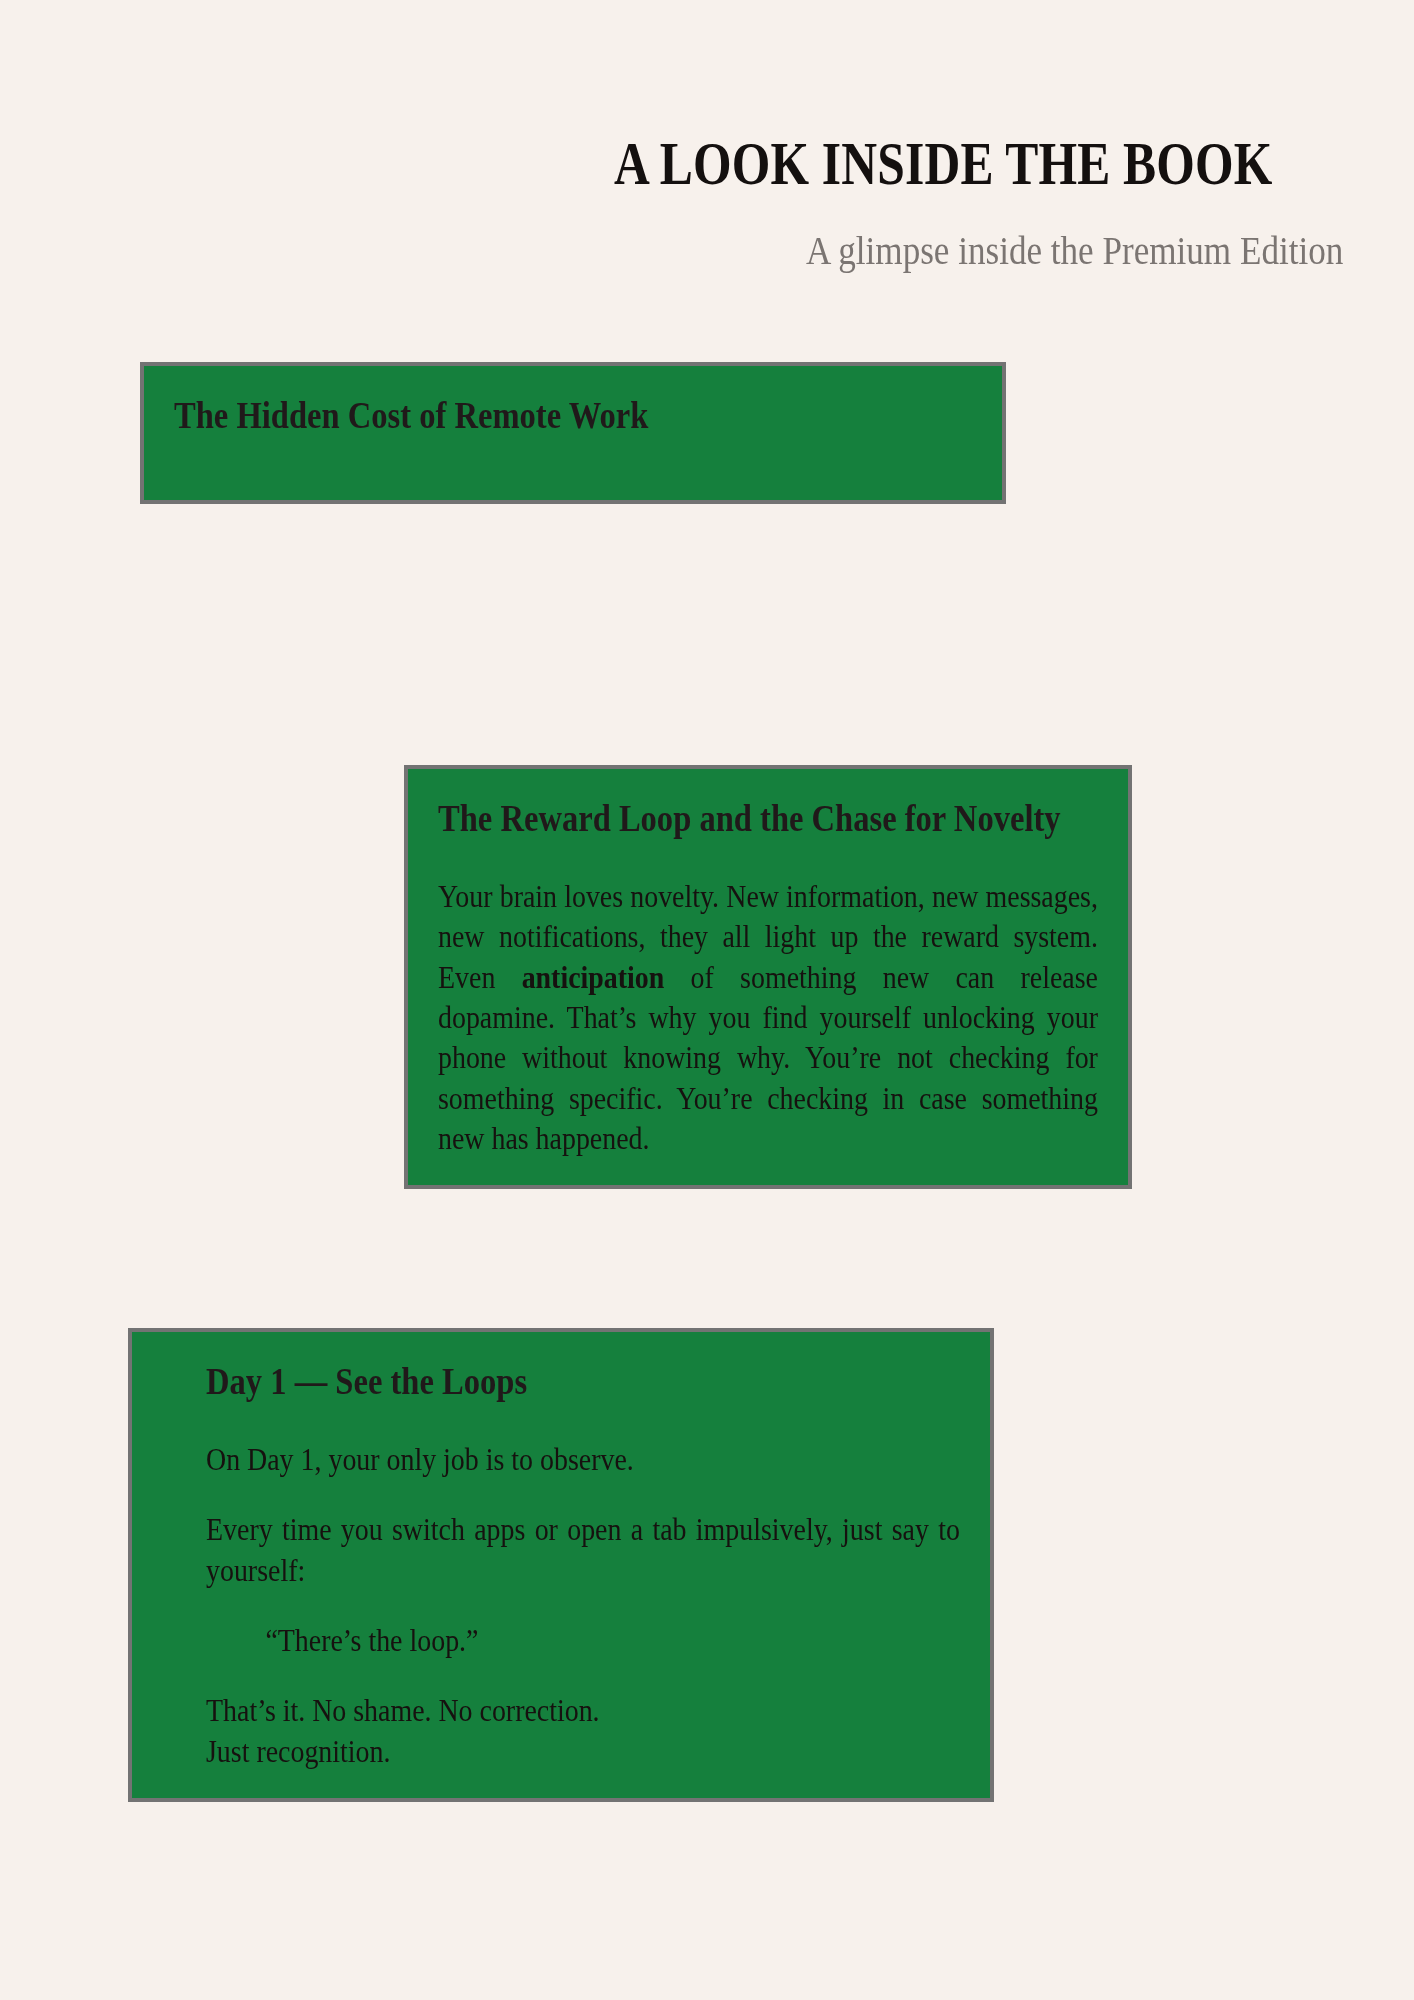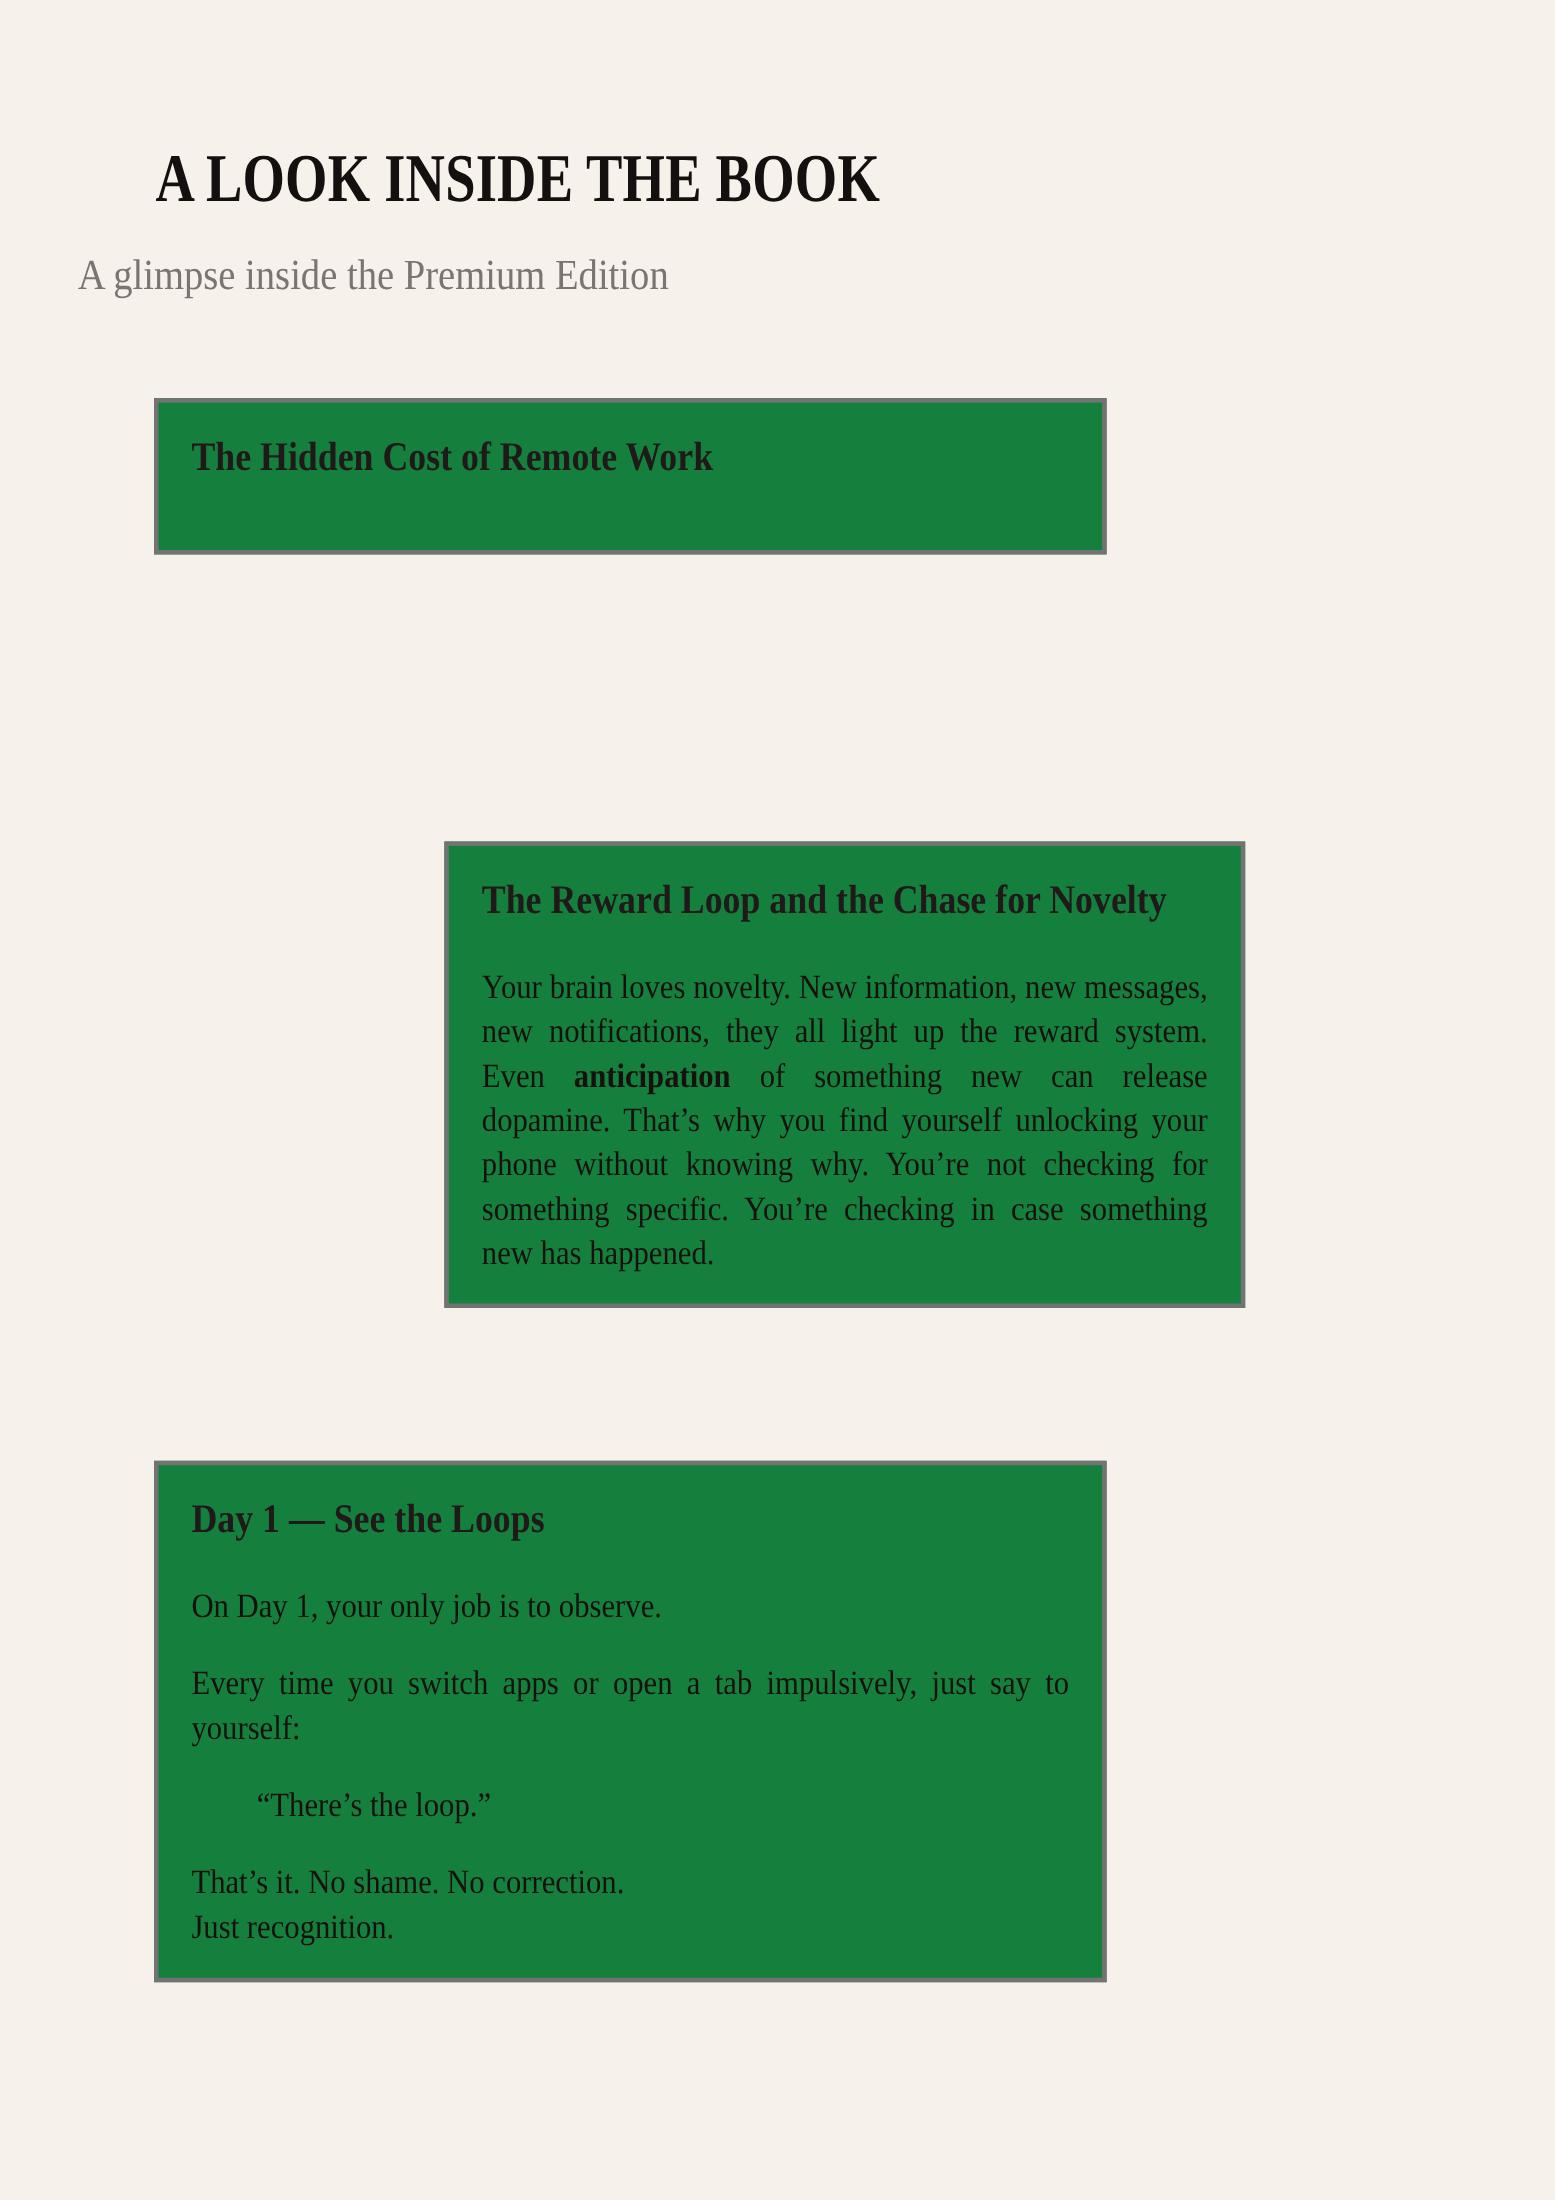--- a/index.html
+++ b/index.html
@@ -21,21 +21,21 @@
     height: 2000px;
     box-sizing: border-box;
   }
 
   
   .header {
     position: absolute;
     left: 0;
     top: 0;
     width: 1414px;
-    text-align: left;
+    text-align: right;
   }
   .page-title {
     margin: 0;
     padding-top: 132px;
     font-family: "Liberation Serif", "DejaVu Serif", serif;
     font-weight: bold;
     font-size: 62px;
     line-height: 1.0;
     letter-spacing: 0.2px;
     color: #14100f;
@@ -71,23 +71,24 @@
     left: 140px;
     top: 362px;
     width: 866px;
   }
   .card-2 {
     left: 404px;
     top: 765px;
     width: 728px;
   }
   .card-3 {
-    left: 140px;
+    left: 128px;
     top: 1328px;
     width: 866px;
+    padding-left: 44px;
   }
 
   .card-heading {
     margin: 0 0 0 0;
     font-family: "Liberation Serif", "DejaVu Serif", serif;
     font-weight: bold;
     font-size: 37px;
     line-height: 1.30;
     color: #20191a;
     transform: scaleX(0.88);

